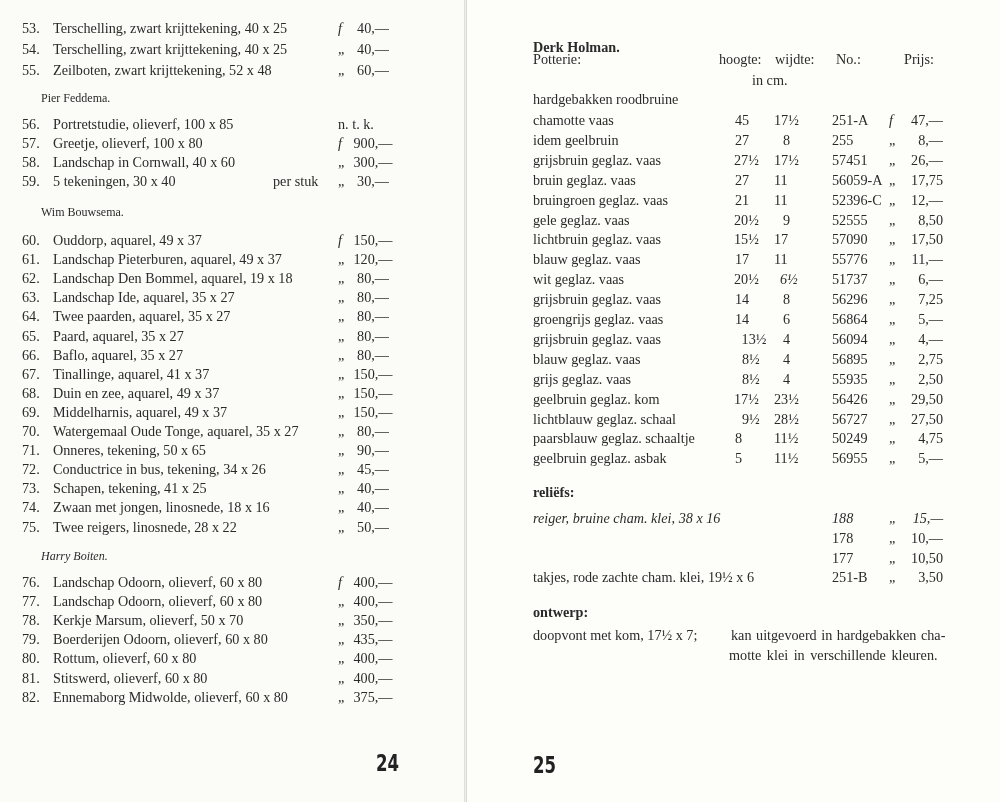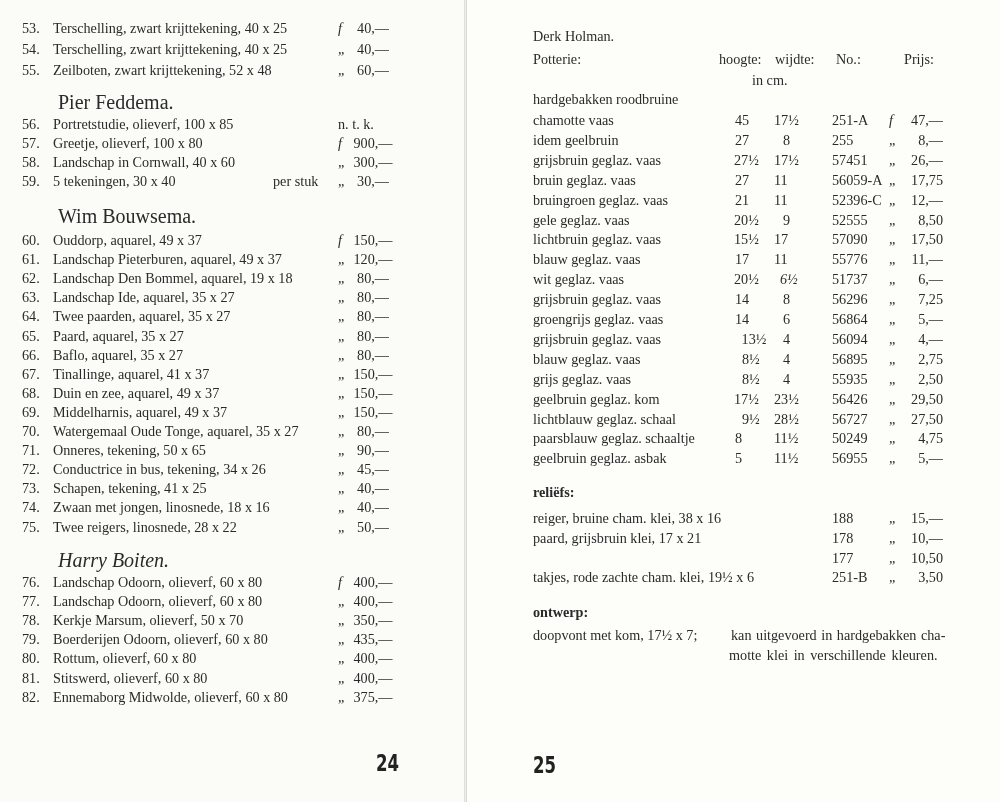--- a/index.html
+++ b/index.html
@@ -9,21 +9,21 @@
   .left { left:0; width:465px; background:#fbfbf8; }
   .gutter { position:absolute; left:464px; top:0; width:3px; height:802px; background:linear-gradient(90deg,#d8d8d2,#efefea,#d0d0ca); }
   .right { left:467px; width:533px; background:#fdfdfa; }
 
   .row { position:absolute; font-size:14.2px; line-height:20px; white-space:nowrap; }
   .num { position:absolute; left:22px; width:30px; text-align:left; }
   .title { position:absolute; left:53px; }
   .note { position:absolute; left:273px; }
   .cur { position:absolute; left:338px; width:14px; }
   .price { position:absolute; left:350px; width:46px; text-align:center; }
-  .artist { position:absolute; left:58px; font-size:20px; }
+  .artist { position:absolute; left:41px; font-size:12px; }
 
   .pagenum { position:absolute; font-family:"DejaVu Sans", sans-serif; font-weight:bold;
     font-size:23px; transform:scaleX(0.72); transform-origin:left top; color:#222; }
 
   
   .r-item { position:absolute; left:533px; }
   .r-h { position:absolute; width:40px; text-align:left; }
   .r-w { position:absolute; }
   .r-no { position:absolute; left:832px; }
   .r-cur { position:absolute; left:889px; width:14px; }
@@ -220,21 +220,21 @@
     <div class="row" style="top:686.6000000000001px;left:0;width:460px;">
       <span class="num">82.</span>
       <span class="title">Ennemaborg Midwolde, olieverf, 60 x 80</span>
       <span class="cur">„</span>
       <span class="price">375,—</span>
     </div>
   </div>
 <div class="pagenum" style="left:376px;top:750px;">24</div>
 
 <div id="right-content">
-  <div class="plain" style="left:533px;top:28px;font-weight:normal;">Derk Holman.</div>
+  <div class="plain" style="left:533px;top:39px;font-weight:bold;">Derk Holman.</div>
   <div class="plain" style="left:533px;top:51px;font-weight:normal;">Potterie:</div>
   <div class="plain" style="left:719px;top:51px;">hoogte:</div>
   <div class="plain" style="left:775px;top:51px;">wijdte:</div>
   <div class="plain" style="left:752px;top:72px;">in cm.</div>
   <div class="plain" style="left:836px;top:51px;">No.:</div>
   <div class="plain" style="left:904px;top:51px;">Prijs:</div>
   <div class="plain" style="left:533px;top:91px;">hardgebakken roodbruine</div>
 
   <div class="sec" style="top:484px;">reliëfs:</div>
   <div class="sec" style="top:604px;">ontwerp:</div>
@@ -378,28 +378,27 @@
       <span class="r-price">4,75</span>
     </div>
     <div class="rrow" style="top:448.29999999999984px;">
       <span class="r-item">geelbruin geglaz. asbak</span>
       <span class="r-h" style="left:735px;">5</span>
       <span class="r-w" style="left:774px;">11½</span>
       <span class="r-no">56955</span>
       <span class="r-cur">„</span>
       <span class="r-price">5,—</span>
     </div>
-    <div class="rrow" style="top:508px;">
+    <div class="rrow" style="top:508px;font-style:italic;">
       <span class="r-item">reiger, bruine cham. klei, 38 x 16</span>
       <span class="r-no">188</span>
       <span class="r-cur">„</span>
       <span class="r-price">15,—</span>
     </div>
     <div class="rrow" style="top:527.8px;">
-      <span class="r-item">paard, grijsbruin klei, 17 x 21</span>
       <span class="r-no">178</span>
       <span class="r-cur">„</span>
       <span class="r-price">10,—</span>
     </div>
     <div class="rrow" style="top:547.5999999999999px;">
       <span class="r-no">177</span>
       <span class="r-cur">„</span>
       <span class="r-price">10,50</span>
     </div>
     <div class="rrow" style="top:567.3999999999999px;">

